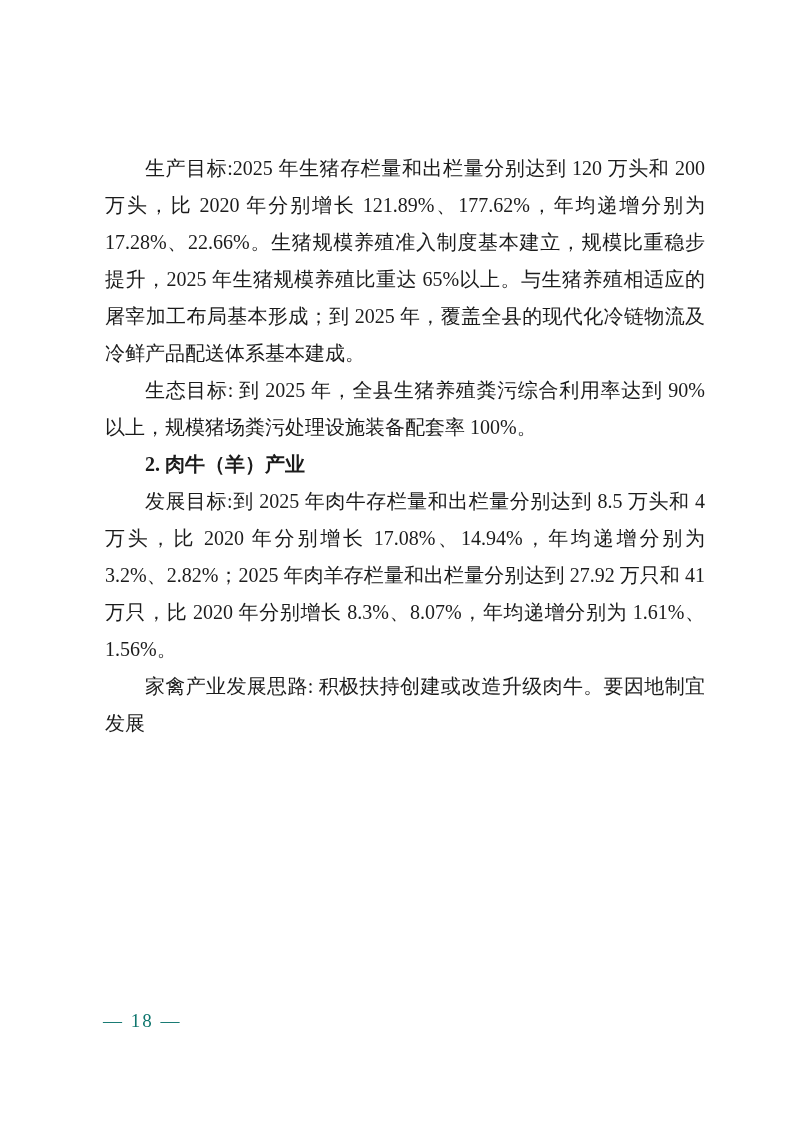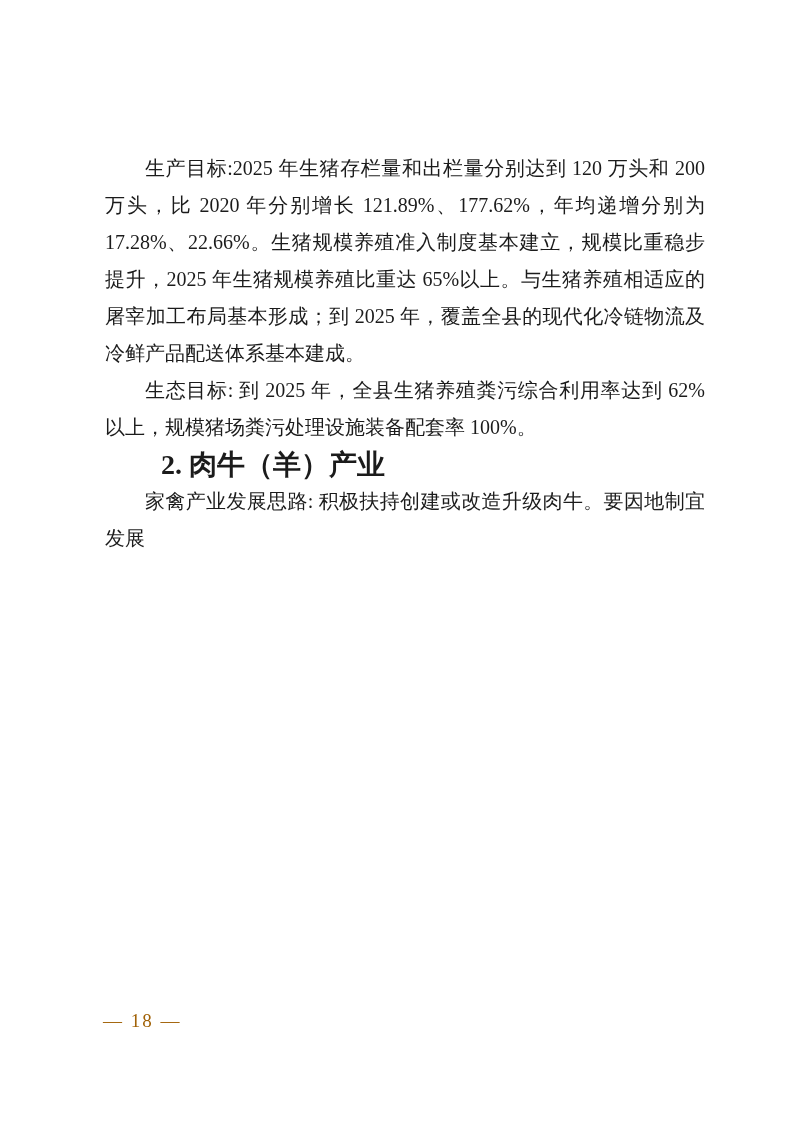--- a/index.html
+++ b/index.html
@@ -27,37 +27,38 @@
       text-align: justify;
     }
     .para {
       margin: 0;
       text-indent: 2em;
     }
     .heading {
       margin: 0;
       text-indent: 2em;
       font-weight: 700;
-      font-size: 28px;
+      font-size: 20px;
       line-height: 37px;
     }
     .footer {
       position: absolute;
       left: 103px;
       top: 1006px;
       font-size: 19px;
       line-height: 30px;
       letter-spacing: 2px;
-      color: #a16207;
+      color: #0f766e;
     }
   </style>
 </head>
 <body>
 
 <div class="page">
   <div class="content">
     <p class="para">生产目标:2025 年生猪存栏量和出栏量分别达到 120 万头和 200 万头，比 2020 年分别增长 121.89%、177.62%，年均递增分别为 17.28%、22.66%。生猪规模养殖准入制度基本建立，规模比重稳步提升，2025 年生猪规模养殖比重达 65%以上。与生猪养殖相适应的屠宰加工布局基本形成；到 2025 年，覆盖全县的现代化冷链物流及冷鲜产品配送体系基本建成。</p>
-    <p class="para">生态目标: 到 2025 年，全县生猪养殖粪污综合利用率达到 62%以上，规模猪场粪污处理设施装备配套率 100%。</p>
+    <p class="para">生态目标: 到 2025 年，全县生猪养殖粪污综合利用率达到 90%以上，规模猪场粪污处理设施装备配套率 100%。</p>
     <p class="heading">2. 肉牛（羊）产业</p>
+    <p class="para">发展目标:到 2025 年肉牛存栏量和出栏量分别达到 8.5 万头和 4 万头，比 2020 年分别增长 17.08%、14.94%，年均递增分别为 3.2%、2.82%；2025 年肉羊存栏量和出栏量分别达到 27.92 万只和 41 万只，比 2020 年分别增长 8.3%、8.07%，年均递增分别为 1.61%、1.56%。</p>
     <p class="para">家禽产业发展思路: 积极扶持创建或改造升级肉牛。要因地制宜发展</p>
   </div>
   <div class="footer">— 18 —</div>
 </div>
 
 </body></html>

